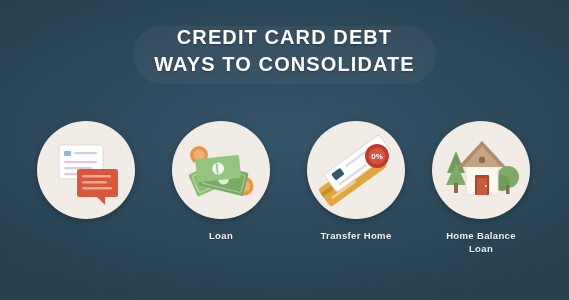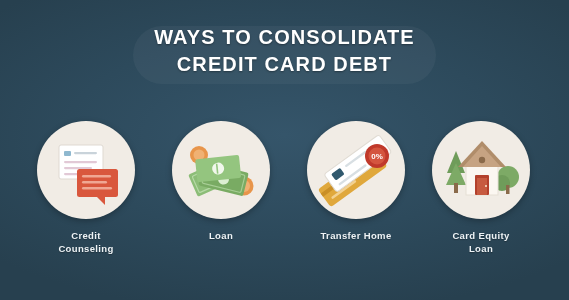--- a/index.html
+++ b/index.html
@@ -97,22 +97,22 @@
   .caption .cl { display: block; white-space: nowrap; }
 </style>
 </head>
 <body>
 
 <div id="stage">
 
   <div id="title-pill"></div>
 
   <div id="title-block">
+    <span class="tl">CREDIT CARD DEBT</span>
     <span class="tl">WAYS TO CONSOLIDATE</span>
-    <span class="tl">CREDIT CARD DEBT</span>
   </div>
 
   <div id="items-row">
 
     <div class="item item-0">
       <div class="circle">
         <svg width="98" height="98" viewBox="0 0 98 98">
 
           <rect x="22" y="24" width="44" height="34" rx="2" fill="#ffffff" stroke="#dfd9d1" stroke-width="1"></rect>
           <rect x="27" y="30" width="7" height="5" rx="1" fill="#8fb8cf"></rect>
@@ -121,24 +121,20 @@
           <rect x="27" y="46" width="28" height="2.2" rx="1.1" fill="#e2c9d6"></rect>
           <rect x="27" y="52" width="20" height="2.2" rx="1.1" fill="#e2c9d6"></rect>
 
           <rect x="40" y="48" width="41" height="28" rx="2.5" fill="#d9573d"></rect>
           <polygon points="68,76 68,84 60,76" fill="#d9573d"></polygon>
           <rect x="45" y="54" width="29" height="2.4" rx="1.2" fill="#f0a793"></rect>
           <rect x="45" y="60" width="25" height="2.4" rx="1.2" fill="#f0a793"></rect>
           <rect x="45" y="66" width="30" height="2.4" rx="1.2" fill="#f0a793"></rect>
         </svg>
       </div>
-      <div class="caption">
-        <span class="cl">Credit</span>
-        <span class="cl">Counseling</span>
-      </div>
     </div>
 
     <div class="item item-1">
       <div class="circle">
         <svg width="98" height="98" viewBox="0 0 98 98">
 
           <circle cx="27" cy="34" r="9" fill="#e8954a"></circle>
           <circle cx="27" cy="34" r="5.5" fill="#f0b173"></circle>
           <circle cx="72" cy="65" r="9.5" fill="#e8954a"></circle>
           <circle cx="72" cy="65" r="6" fill="#f0b173"></circle>
@@ -210,19 +206,19 @@
           <polygon points="50,25 69,46 31,46" fill="#c6a382"></polygon>
 
           <circle cx="50" cy="39" r="3.2" fill="#8a6a4a"></circle>
 
           <rect x="43" y="54" width="14" height="20" rx="1" fill="#b3412c"></rect>
           <rect x="45" y="57" width="10" height="17" fill="#c75b40"></rect>
           <circle cx="54" cy="65" r="1.1" fill="#f4e2c8"></circle>
         </svg>
       </div>
       <div class="caption">
-        <span class="cl">Card Equity</span>
+        <span class="cl">Home Balance</span>
         <span class="cl">Loan</span>
       </div>
     </div>
 
   </div>
 </div>
 
 </body></html>

